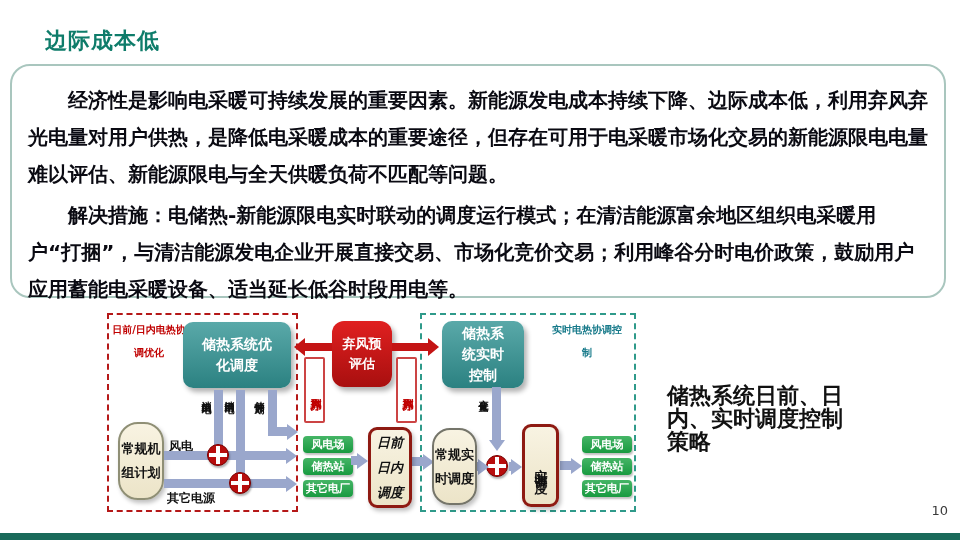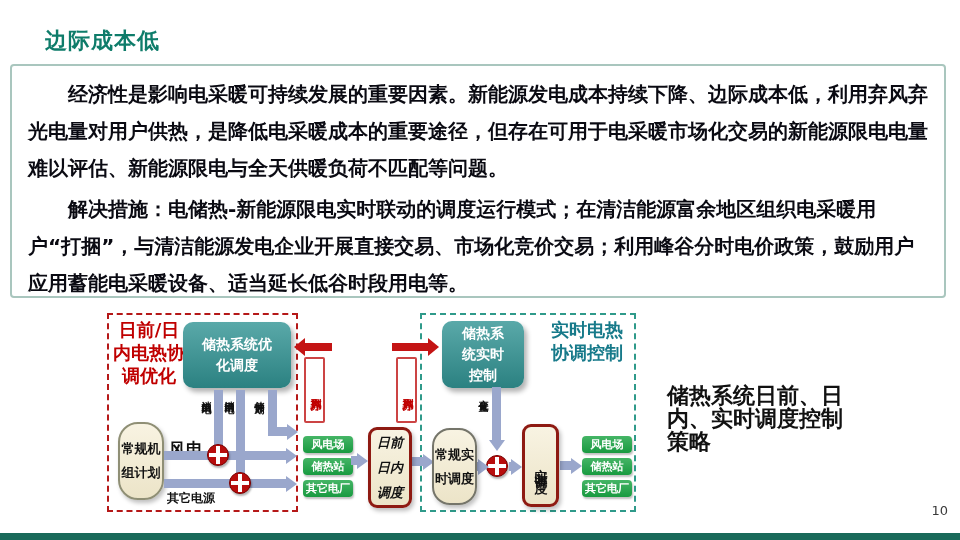--- a/index.html
+++ b/index.html
@@ -2,27 +2,27 @@
 <html><head>
 <meta charset="utf-8">
 <style>
   html,body{margin:0;padding:0;background:#fff;}
   .stage{position:relative;width:960px;height:540px;background:#fff;overflow:hidden;
          font-family:"DejaVu Sans","Liberation Sans",sans-serif;}
   
   .title{position:absolute;left:45px;top:26px;font-size:22px;font-weight:bold;color:#0e7c6a;letter-spacing:1px;}
   
   .summary{position:absolute;left:10px;top:64px;width:936px;height:234px;background:#fff;
-           border:2px solid #a9c6be;border-radius:4px;box-sizing:border-box;padding:6px 16px;}
+           border:2px solid #a9c6be;border-radius:20px;box-sizing:border-box;padding:12px 16px;}
   .summary p{margin:4px 0;text-indent:2em;font-size:20px;font-weight:bold;line-height:37px;color:#0a0a12;}
   
   .group{position:absolute;box-sizing:border-box;}
   .group-left{left:107px;top:313px;width:191px;height:199px;border:2px dashed #b51818;}
   .group-right{left:420px;top:313px;width:216px;height:199px;border:2px dashed #2f9a8a;}
-  .group-label{position:absolute;font-size:18px;font-weight:bold;text-align:center;line-height:23px;}
+  .group-label{position:absolute;font-size:10px;font-weight:bold;text-align:center;line-height:23px;}
   .gl-left{left:110px;top:318px;width:78px;color:#c00000;}
   .gl-right{left:551px;top:318px;width:72px;color:#177a8a;}
   
   .teal-box{position:absolute;background:linear-gradient(180deg,#5aa9a9,#2b8181);border-radius:10px;
             color:#fff;font-weight:bold;font-size:14px;line-height:21px;text-align:center;
             display:flex;align-items:center;justify-content:center;box-sizing:border-box;
             box-shadow:3px 4px 5px rgba(0,0,0,.3);padding:0 17px;}
   .optimize{left:183px;top:322px;width:108px;height:66px;}
   .realtime{left:442px;top:321px;width:82px;height:67px;}
   
@@ -87,20 +87,23 @@
   <div class="group group-right"></div>
   <div class="group-label gl-left">日前/日内电热协调优化</div>
   <div class="group-label gl-right">实时电热协调控制</div>
 
   <div class="teal-box optimize">
     <span>储热系统优化调度</span>
   </div>
   <div class="teal-box realtime">
     <span>储热系统实时控制</span>
   </div>
+  <div class="red-box">
+    <span>弃风预评估</span>
+  </div>
 
   <div class="red-ar red-ar-left"></div>
   <div class="red-ar red-ar-right"></div>
 
   <div class="seq" style="left:304px;top:357px;">
     <span class="vtext">弃风序列</span>
   </div>
   <div class="seq" style="left:396px;top:357px;">
     <span class="vtext">弃风序列</span>
   </div>
@@ -109,21 +112,21 @@
   <div class="vbar" style="left:236px;top:390px;height:85px;"></div>
   <div class="vbar" style="left:268px;top:390px;height:41px;"></div>
 
   <div class="flab flab-v" style="left:199px;top:393px;">消纳风电</div>
   <div class="flab flab-v" style="left:222px;top:393px;">消纳网电</div>
   <div class="flab flab-v" style="left:252px;top:393px;">储热计划</div>
 
   <div class="cream plan">
     <span>常规机组计划</span>
   </div>
-  <div class="flab" style="left:169px;top:438px;font-size:17px;">风电</div>
+  <div class="flab" style="left:169px;top:438px;font-size:12px;">风电</div>
   <div class="flab" style="left:167px;top:490px;font-size:12px;">其它电源</div>
 
   <div class="ar" style="left:268px;top:427px;width:19px;"></div>
   <div class="ar" style="left:164px;top:451px;width:122px;"></div>
   <div class="ar" style="left:164px;top:479px;width:122px;"></div>
 
   <div class="sum" style="left:207px;top:444px;"></div>
   <div class="sum" style="left:229px;top:472px;"></div>
   <div class="sum" style="left:486px;top:455px;"></div>
 

